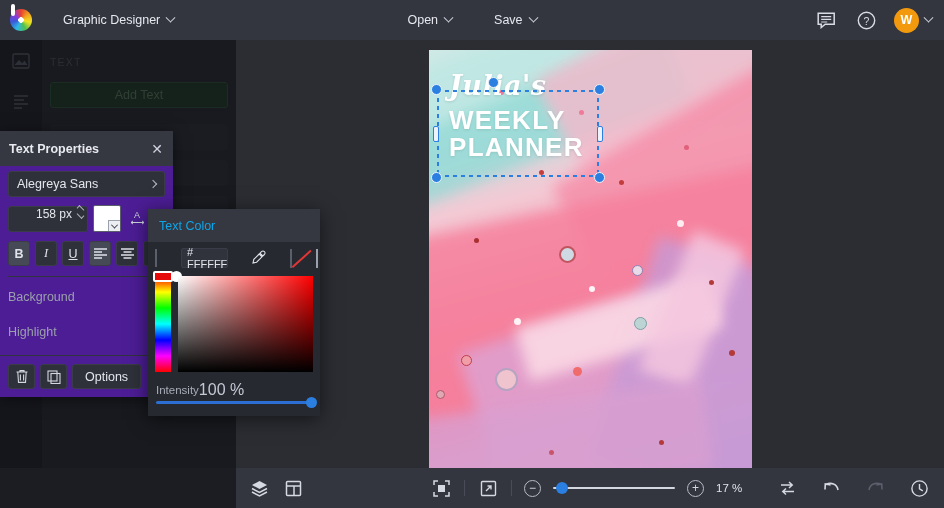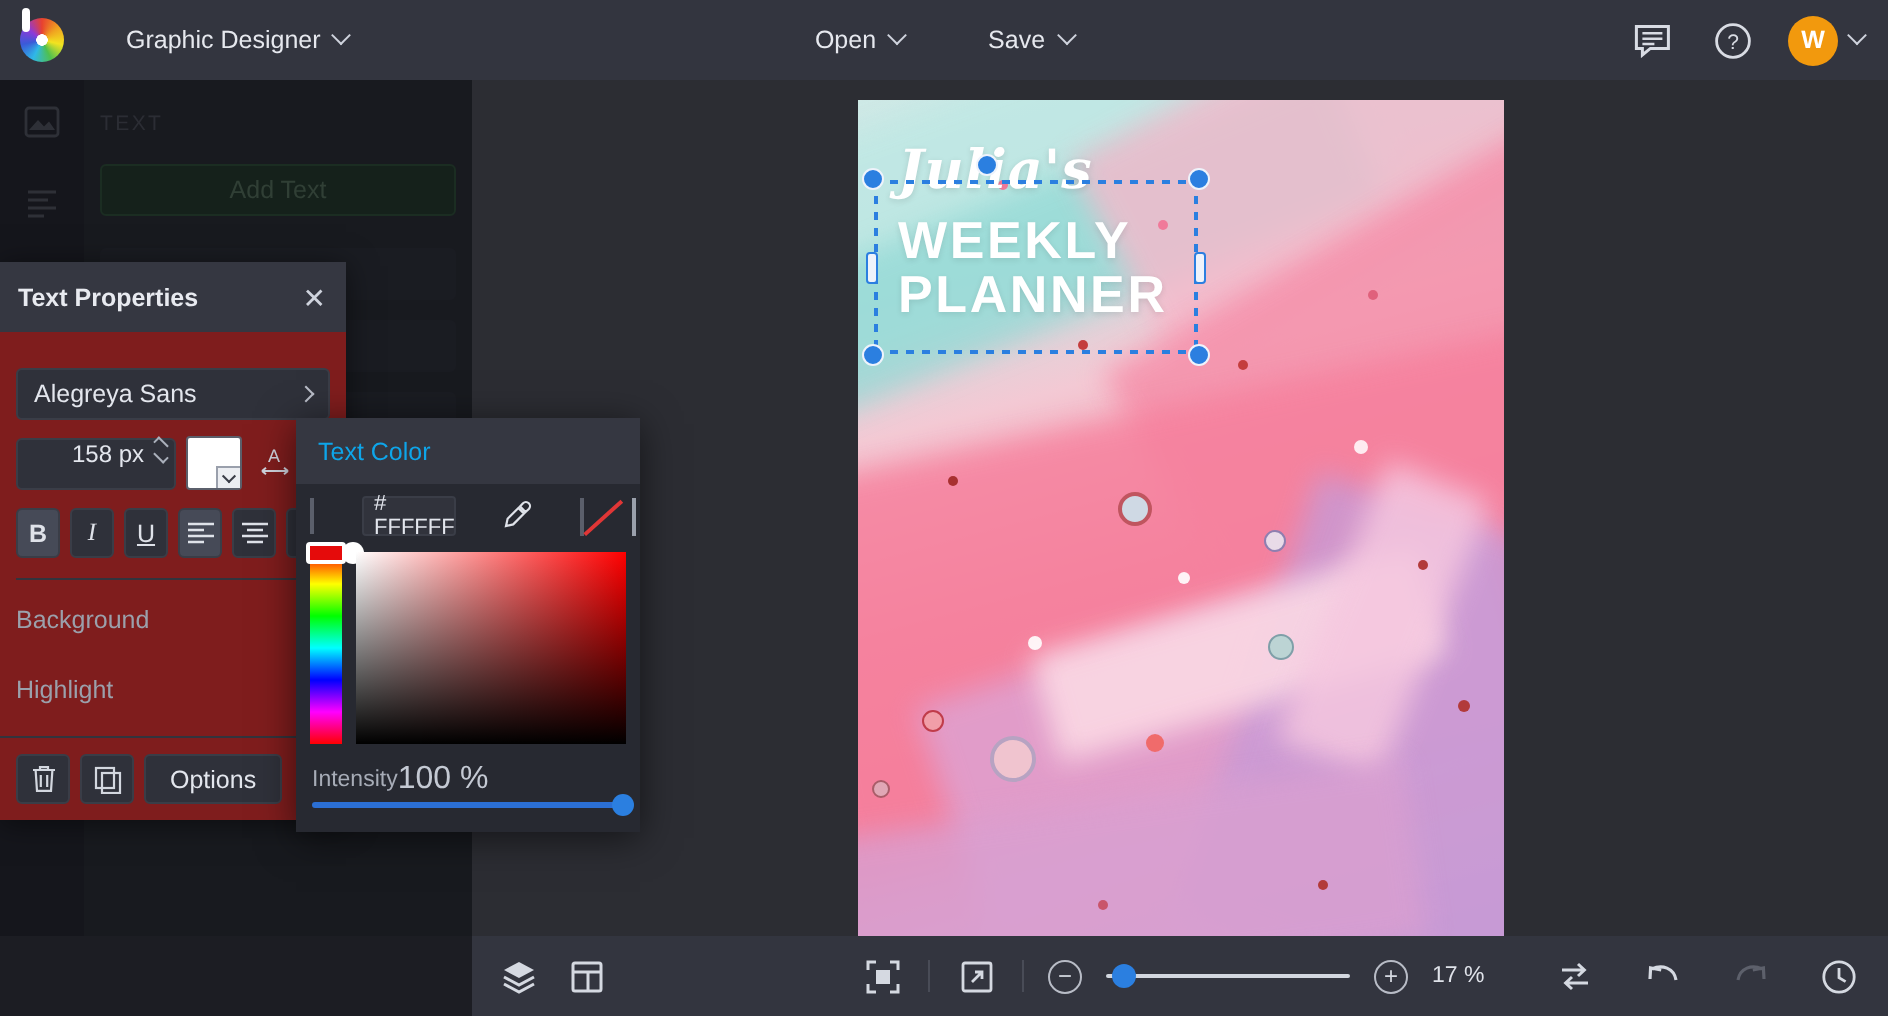--- a/index.html
+++ b/index.html
@@ -61,30 +61,30 @@
   .addtext {
     margin:14px 8px 0 8px; height:26px; background:#1c3022; color:#4d6651;
     border:1px solid #27452e; border-radius:3px; font-size:12.5px;
     display:flex; align-items:center; justify-content:center; cursor:pointer;
   }
   .tp-thumbs { padding:16px 8px; display:flex; flex-direction:column; gap:10px; }
   .tp-thumb { height:26px; background:#26272e; border-radius:3px; }
 
   
   .props {
-    position:absolute; left:0; top:131px; width:173px; background:#7f1d1d;
+    position:absolute; left:0; top:131px; width:173px; background:#4c1d95;
     box-shadow: 0 2px 14px rgba(0,0,0,.5); z-index:5;
   }
   .props-head {
     height:35px; background:#353741; display:flex; align-items:center; justify-content:space-between;
     padding:0 10px 0 9px;
   }
   .props-title { color:#e8eaf0; font-size:12.5px; font-weight:bold; }
   .x-btn { color:#cfd3dd; font-size:14px; cursor:pointer; line-height:1; }
-  .props-body { padding:18px 8px 8px 8px; }
+  .props-body { padding:5px 8px 8px 8px; }
   .font-select {
     height:26px; background:#2f313a; border:1px solid #3a3d47; border-radius:3px;
     display:flex; align-items:center; justify-content:space-between; padding:0 8px;
     color:#e3e6ed; font-size:12.5px; cursor:pointer;
   }
   .chev-r { width:6px; height:6px; border-top:1.3px solid #b9bdc8; border-right:1.3px solid #b9bdc8; transform:rotate(45deg); }
   .row2 { display:flex; align-items:center; gap:5px; margin-top:8px; }
   .size-box {
     width:80px; height:26px; background:#2f313a; border:1px solid #3a3d47; border-radius:3px;
     display:flex; align-items:flex-start; justify-content:flex-end; padding:0 3px 0 6px;

